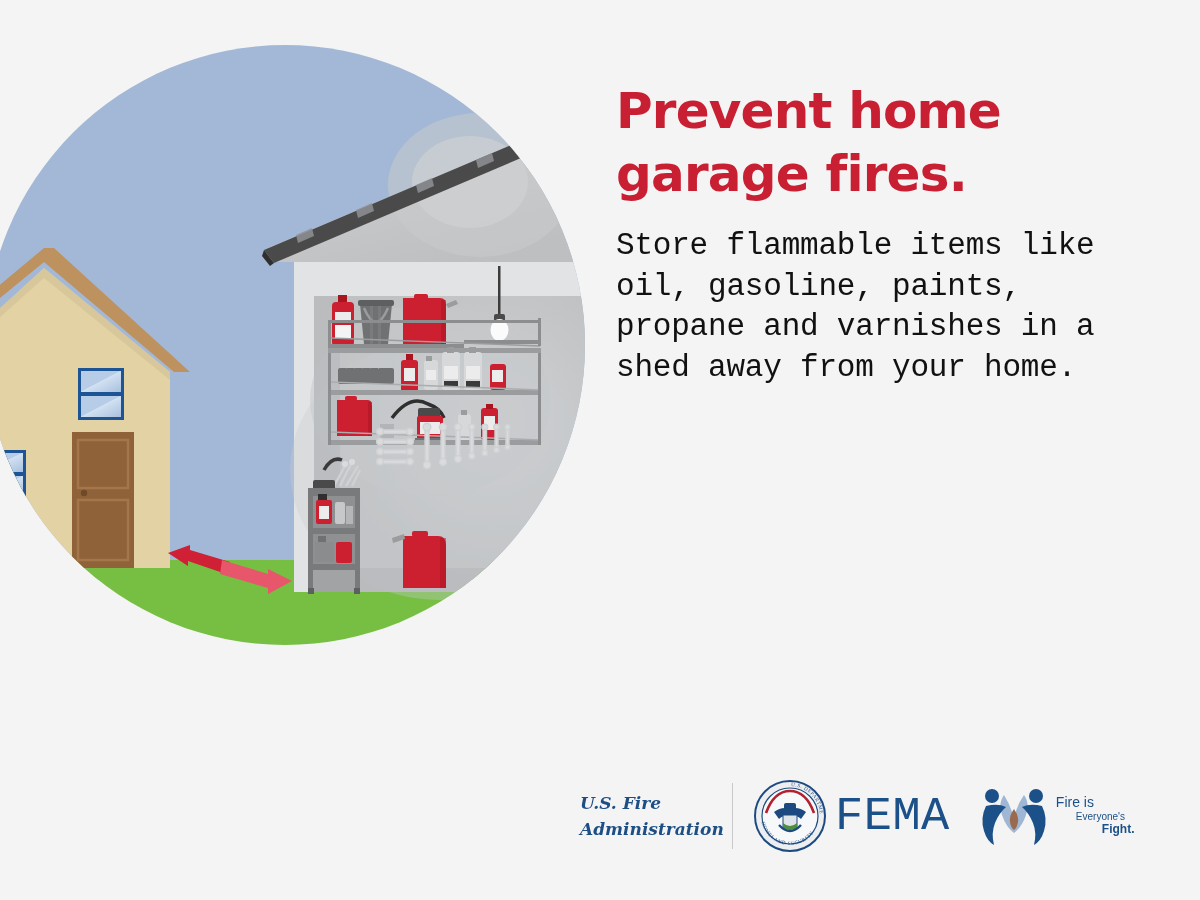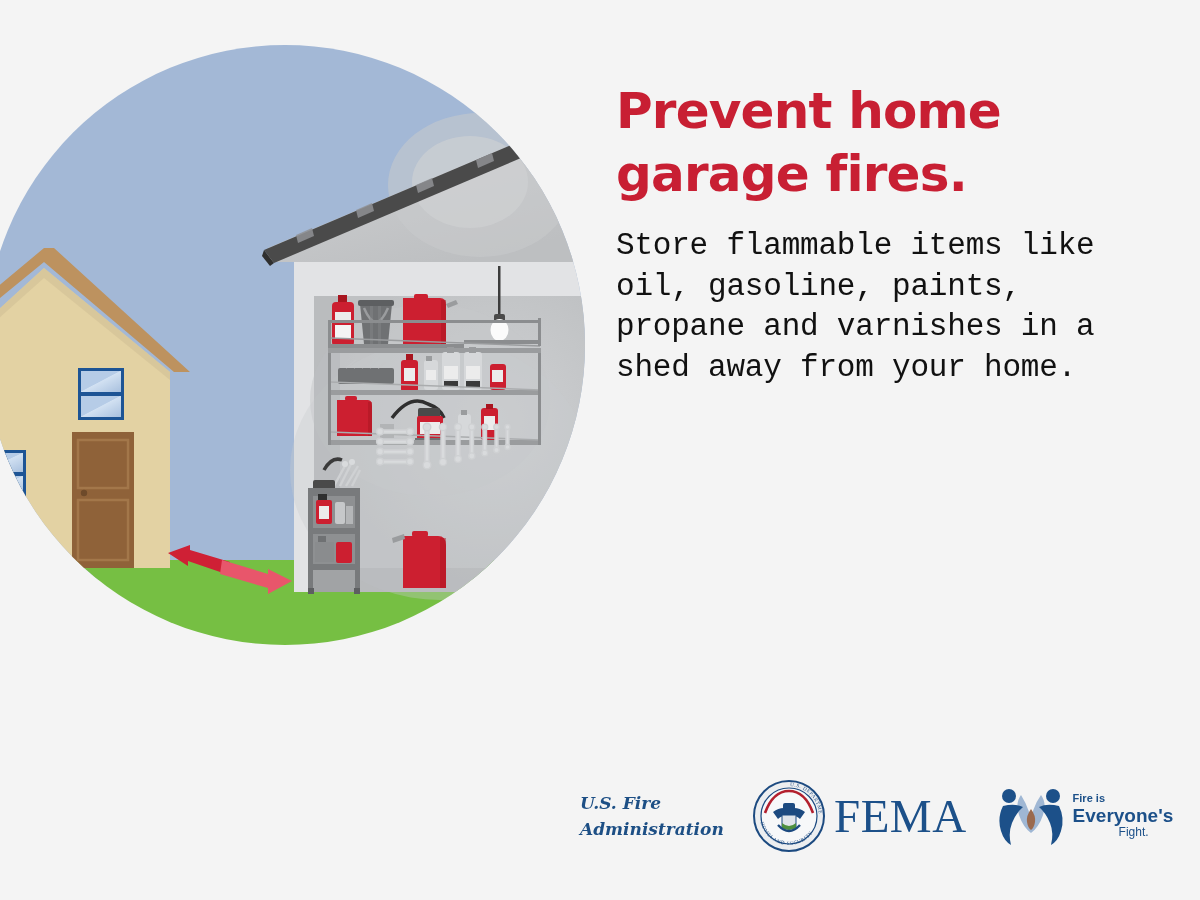--- a/index.html
+++ b/index.html
@@ -76,42 +76,42 @@
   #footer-divider {
     width: 1px;
     height: 66px;
     background: #c9c9c9;
     margin-left: 12px;
     margin-right: 20px;
   }
   #dhs-seal { width: 74px; height: 74px; flex: none; }
   #fema-wordmark {
     color: #1c5089;
-    font-family: Liberation Serif, serif;
+    font-family: Liberation Mono, monospace;
     font-size: 47px;
     font-weight: normal;
     letter-spacing: 0.5px;
     margin-left: 8px;
     line-height: 1;
   }
   #feef-logo {
     display: flex;
     align-items: center;
     margin-left: 28px;
   }
   #feef-mark { width: 72px; height: 62px; flex: none; }
   #feef-text {
     margin-left: 6px;
     color: #1c5089;
     font-family: "Liberation Sans", sans-serif;
     line-height: 1.14;
   }
-  #feef-text .l1 { font-size: 11px; font-weight: bold; display: block; }
-  #feef-text .l2 { font-size: 19px; font-weight: bold; display: block; }
-  #feef-text .l3 { font-size: 12px; font-weight: normal; display: block; padding-left: 46px; }
+  #feef-text .l1 { font-size: 14px; font-weight: normal; display: block; }
+  #feef-text .l2 { font-size: 10px; font-weight: normal; display: block; margin-left: 20px; }
+  #feef-text .l3 { font-size: 12px; font-weight: bold; display: block; padding-left: 46px; }
 </style>
 </head>
 <body>
 
 <div id="illustration">
   <svg width="600" height="700" viewBox="0 0 600 700" xmlns="http://www.w3.org/2000/svg">
     <defs>
       <clipPath id="circleClip">
         <circle cx="285" cy="345" r="300"></circle>
       </clipPath>

